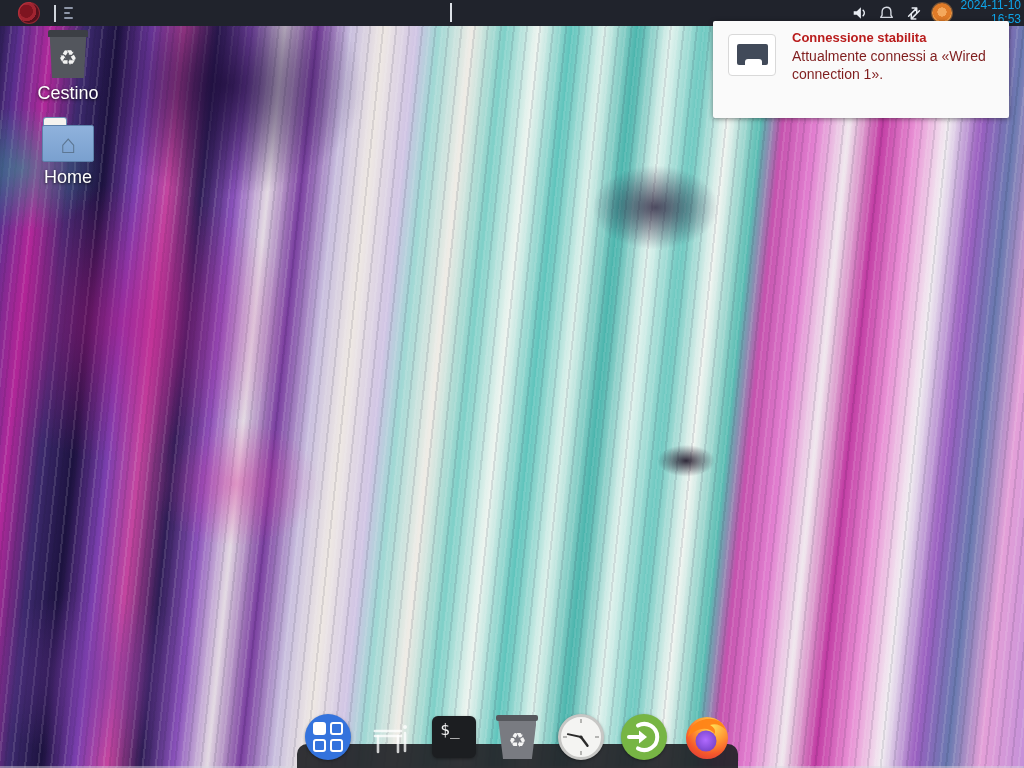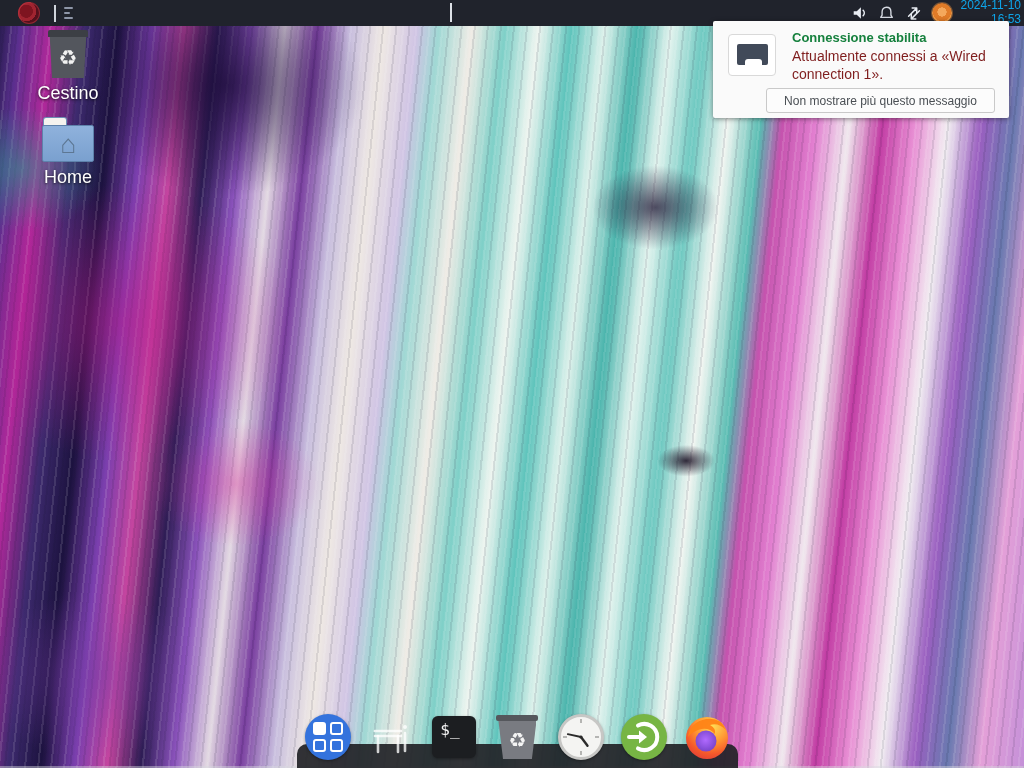--- a/index.html
+++ b/index.html
@@ -83,21 +83,21 @@
   .notification { position:absolute; left:713px; top:21px; width:296px; height:97px;
     background:#fafafa; border-radius:2px; box-shadow:0 1px 5px rgba(0,0,0,0.45);
     z-index:50; }
   .notif-icon-frame { position:absolute; left:15px; top:13px; width:48px; height:42px;
     border:1px solid #d9d9d9; border-radius:4px; background:#fff; }
   .wired-shape { position:absolute; left:8px; top:9px; width:31px; height:21px;
     background:#414a59; border-radius:2px; overflow:hidden; }
   .wired-shape:after { content:""; position:absolute; left:50%; bottom:-8px; width:17px;
     height:14px; margin-left:-8px; background:#fff; border-radius:3px; }
   .notif-text { position:absolute; left:79px; top:9px; width:208px; }
-  .notif-title { font-size:13px; font-weight:bold; color:#15803d; margin-bottom:2px; }
+  .notif-title { font-size:13px; font-weight:bold; color:#b91c1c; margin-bottom:2px; }
   .notif-body { font-size:14px; color:#7f1d1d; line-height:1.3; }
   .notif-btn { position:absolute; left:53px; top:67px; width:229px; height:25px;
     background:#fcfcfc; border:1px solid #c9c9c9; border-radius:3px;
     font-size:12px; color:#4a4f54; font-family:"Liberation Sans", sans-serif;
     display:flex; align-items:center; justify-content:center; cursor:pointer; }
 
   
   .dock-bar { position:absolute; left:297px; top:744px; width:441px; height:24px;
     background:rgba(34,35,40,0.93); border-radius:10px 10px 0 0; z-index:15; }
   .dock { position:absolute; left:297px; top:711px; width:441px; height:52px; z-index:20;
@@ -191,21 +191,20 @@
   </div>
 
   <div class="notification">
     <div class="notif-icon-frame">
       <div class="wired-shape"></div>
     </div>
     <div class="notif-text">
       <div class="notif-title">Connessione stabilita</div>
       <div class="notif-body">Attualmente connessi a «Wired connection 1».</div>
     </div>
-    <button class="notif-btn">Non mostrare più questo messaggio</button>
   </div>
 
   <div class="dock-bar"></div>
   <div class="dock">
 
     <div class="dock-item">
       <div class="appgrid-circle">
         <i class="filled"></i>
           <i></i>
           <i></i>

